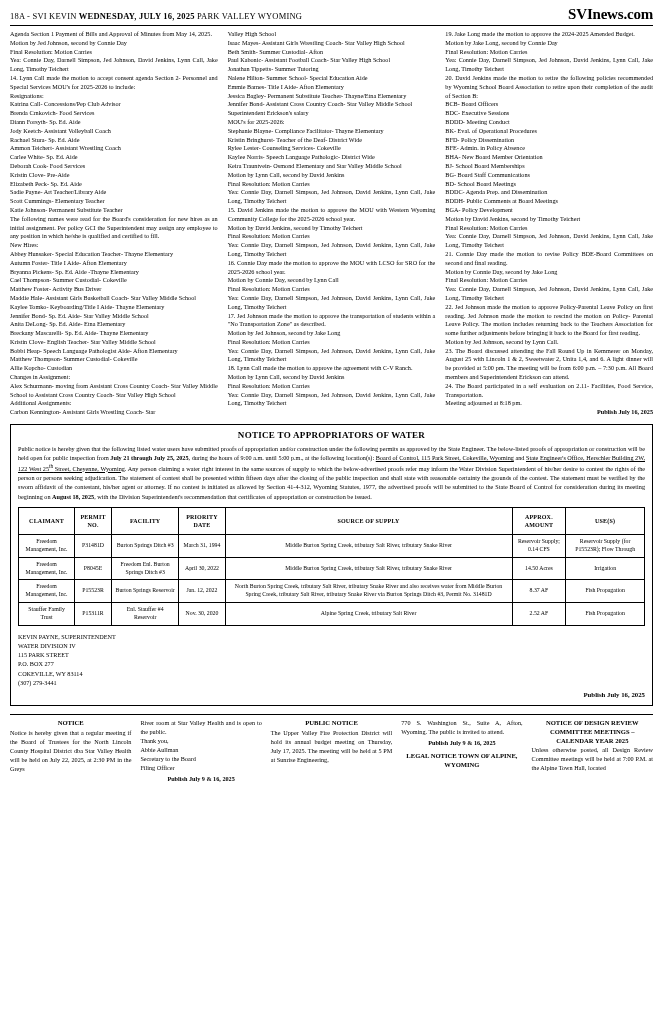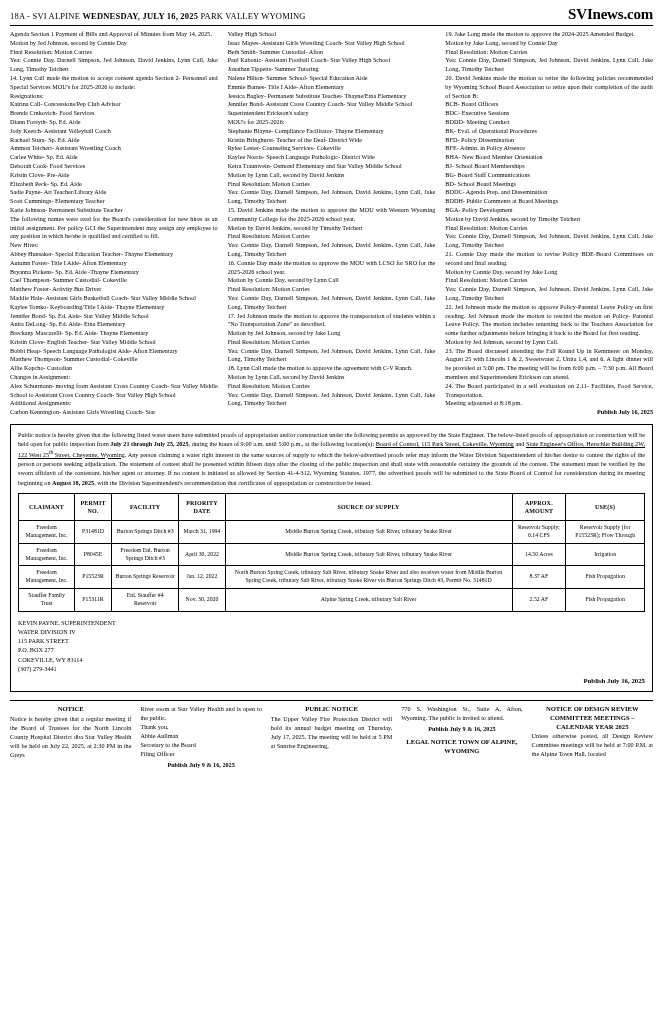--- a/index.html
+++ b/index.html
@@ -138,21 +138,21 @@
 </style>
 </head>
 <body>
 
 <div class="page">
 
   <div class="masthead">
     <div class="masthead-left">
       <span class="folio">18A</span>
       <span>-</span>
-      <span>SVI ALPINE</span>
+      <span>SVI KEVIN</span>
       <span class="date">WEDNESDAY, JULY 16, 2025</span>
       <span>PARK VALLEY WYOMING</span>
     </div>
     <div class="masthead-right">SVInews.com</div>
   </div>
 
   <div class="cols3">
     <div class="col" id="c1">
         <p>Agenda Section 1 Payment of Bills and Approval of Minutes from May 14, 2025.</p>
         <p>Motion by Jed Johnson, second by Connie Day</p>
@@ -260,20 +260,21 @@
         <p>22.  Jed  Johnson  made  the  motion  to  approve  Policy-Parental Leave Policy on first reading.  Jed  Johnson made the motion to rescind the motion on Policy- Parental Leave Policy.  The motion  includes returning back to the Teachers Association for some further adjustments before bringing it back to the Board for first reading.</p>
         <p>Motion by Jed Johnson, second by Lynn Call.</p>
         <p>23.  The  Board  discussed  attending  the  Fall  Round  Up in  Kemmerer  on  Monday,  August  25  with   Lincoln  1  &amp; 2,  Sweetwater  2,  Unita  1,4,  and  6.  A  light  dinner  will  be provided at  5:00 pm. The  meeting will be from 6:00 p.m. – 7:30 p.m. All Board members and Superintendent Erickson can attend.</p>
         <p>24. The  Board participated in a self evaluation on 2.11- Facilities, Food Service, Transportation.</p>
         <p>Meeting adjourned at 8:18 pm.</p>
         <div class="right-align" id="c3pub">Publish July 16, 2025</div>
     </div>
   </div>
 
   <div class="notice-box">
+    <div class="notice-title">NOTICE TO APPROPRIATORS OF WATER</div>
     <div class="notice-body">
       <span>Public notice is hereby given that the following listed water users have submitted proofs of appropriation and/or construction under the following permits as approved by the State Engineer.  The below-listed proofs of appropriation or construction will be held open for public inspection from </span><b>July 21 through July 25, 2025</b><span>, during the hours of 9:00 a.m. until 5:00 p.m., at the following location(s):  </span><u>Board of Control, 115 Park Street, Cokeville, Wyoming</u><span> and </span><u>State Engineer's Office, Herschler Building 2W, 122 West 25</u><u><sup>th</sup></u><u> Street, Cheyenne, Wyoming</u><span>.  Any person claiming a water right interest in the same sources of supply to which the below-advertised proofs refer may inform the Water Division Superintendent of his/her desire to contest the rights of the person or persons seeking adjudication.  The statement of contest shall be presented within fifteen days after the closing of the public inspection and shall state with reasonable certainty the grounds of the contest.  The statement must be verified by the sworn affidavit of the contestant, his/her agent or attorney.  If no contest is initiated as allowed by Section 41-4-312, Wyoming Statutes, 1977, the advertised proofs will be submitted to the State Board of Control for consideration during its meeting beginning on </span><b>August 18, 2025</b><span>, with the Division Superintendent's recommendation that certificates of appropriation or construction be issued.</span>
     </div>
 
     <table class="water">
       <thead>
         <tr id="whead">
             <th>CLAIMANT</th>
             <th>PERMIT NO.</th>
             <th>FACILITY</th>

